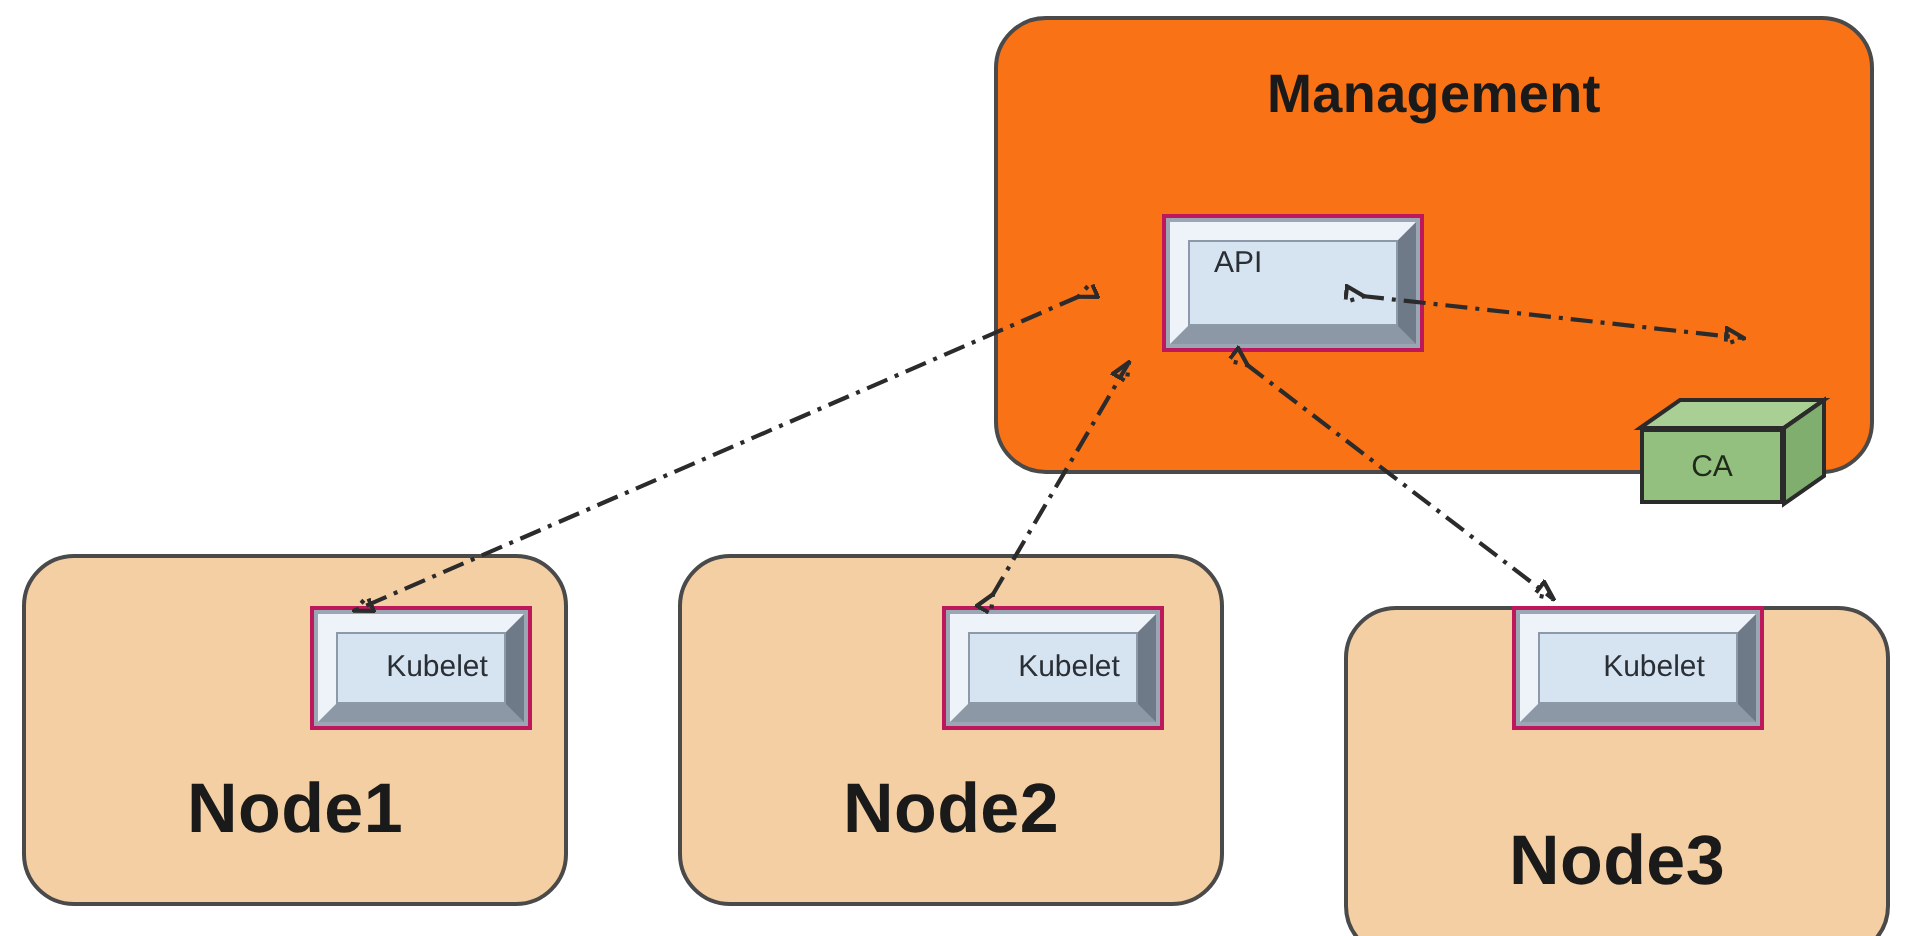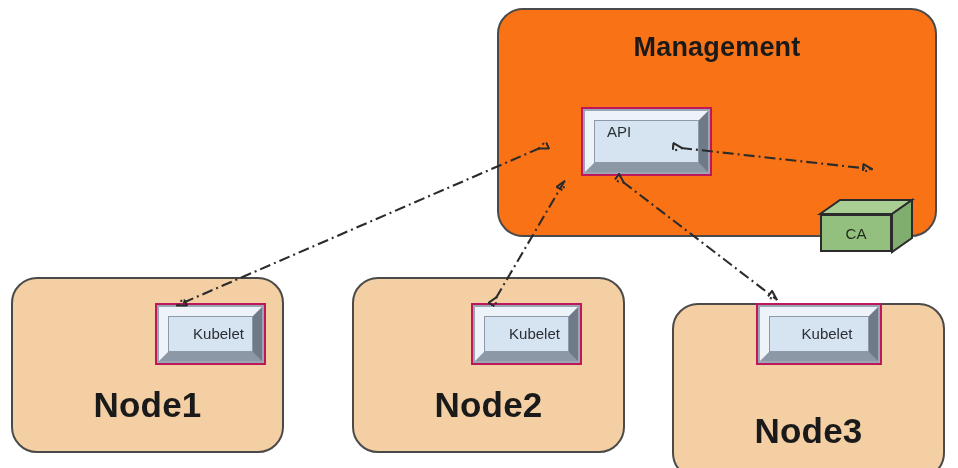--- a/index.html
+++ b/index.html
@@ -149,21 +149,21 @@
   <div class="zone zone-mgmt" style="left:497px; top:8px; width:440px; height:229px;">
     <div class="zone-title zone-title-mgmt">
       <div>Management</div>
     </div>
   </div>
 
   <div class="zone zone-node" style="left:11px; top:277px; width:273px; height:176px;">
     <div class="zone-title zone-title-node">Node1</div>
   </div>
 
-  <div class="zone zone-node" style="left:352px; top:277px; width:273px; height:176px;">
+  <div class="zone zone-node" style="left:339px; top:277px; width:273px; height:176px;">
     <div class="zone-title zone-title-node">Node2</div>
   </div>
 
   <div class="zone zone-node" style="left:672px; top:277px; width:273px; height:176px;margin-top:26px;">
     <div class="zone-title zone-title-node">Node3</div>
   </div>
 
   <div class="bevel" style="left:545px; top:107px; width:131px; height:69px;">
     <div class="bevel-frame"></div>
     <div class="bevel-inner">

